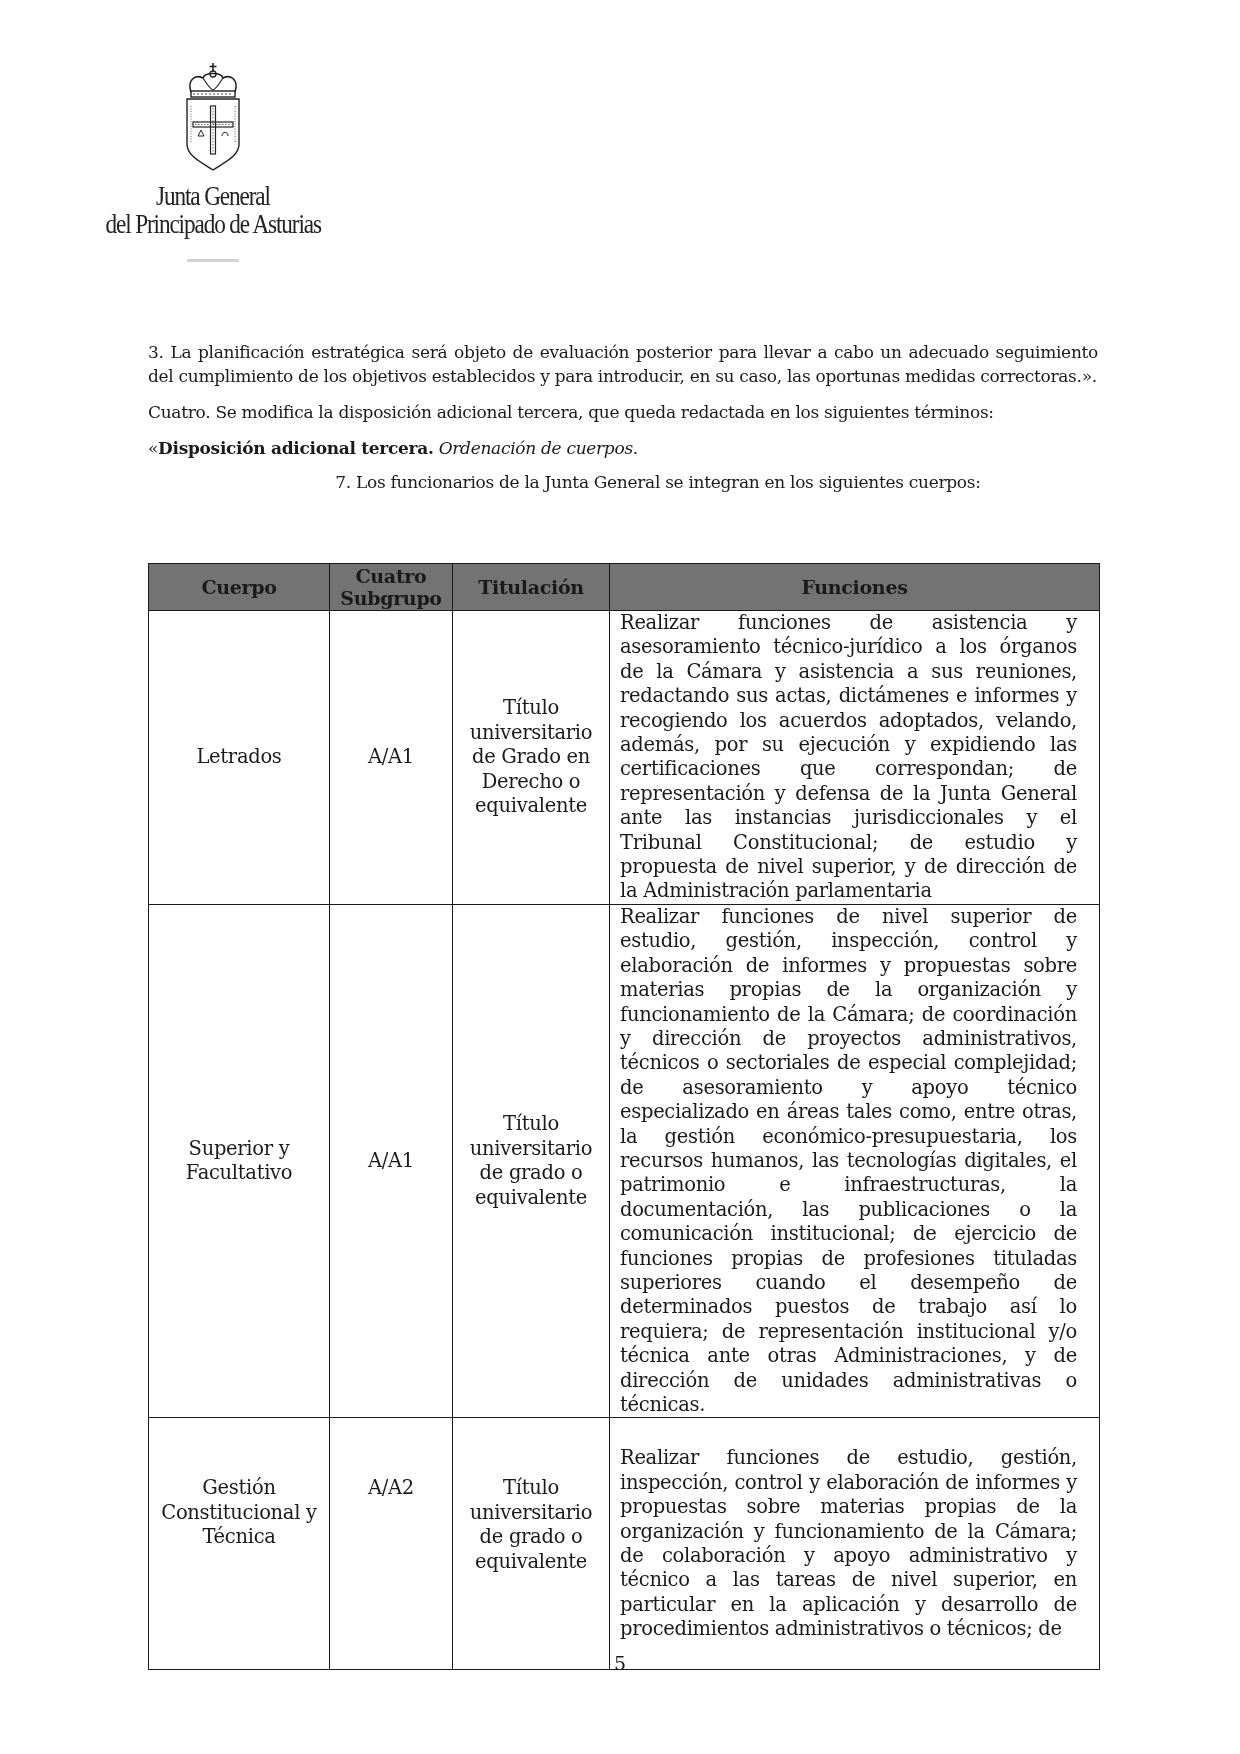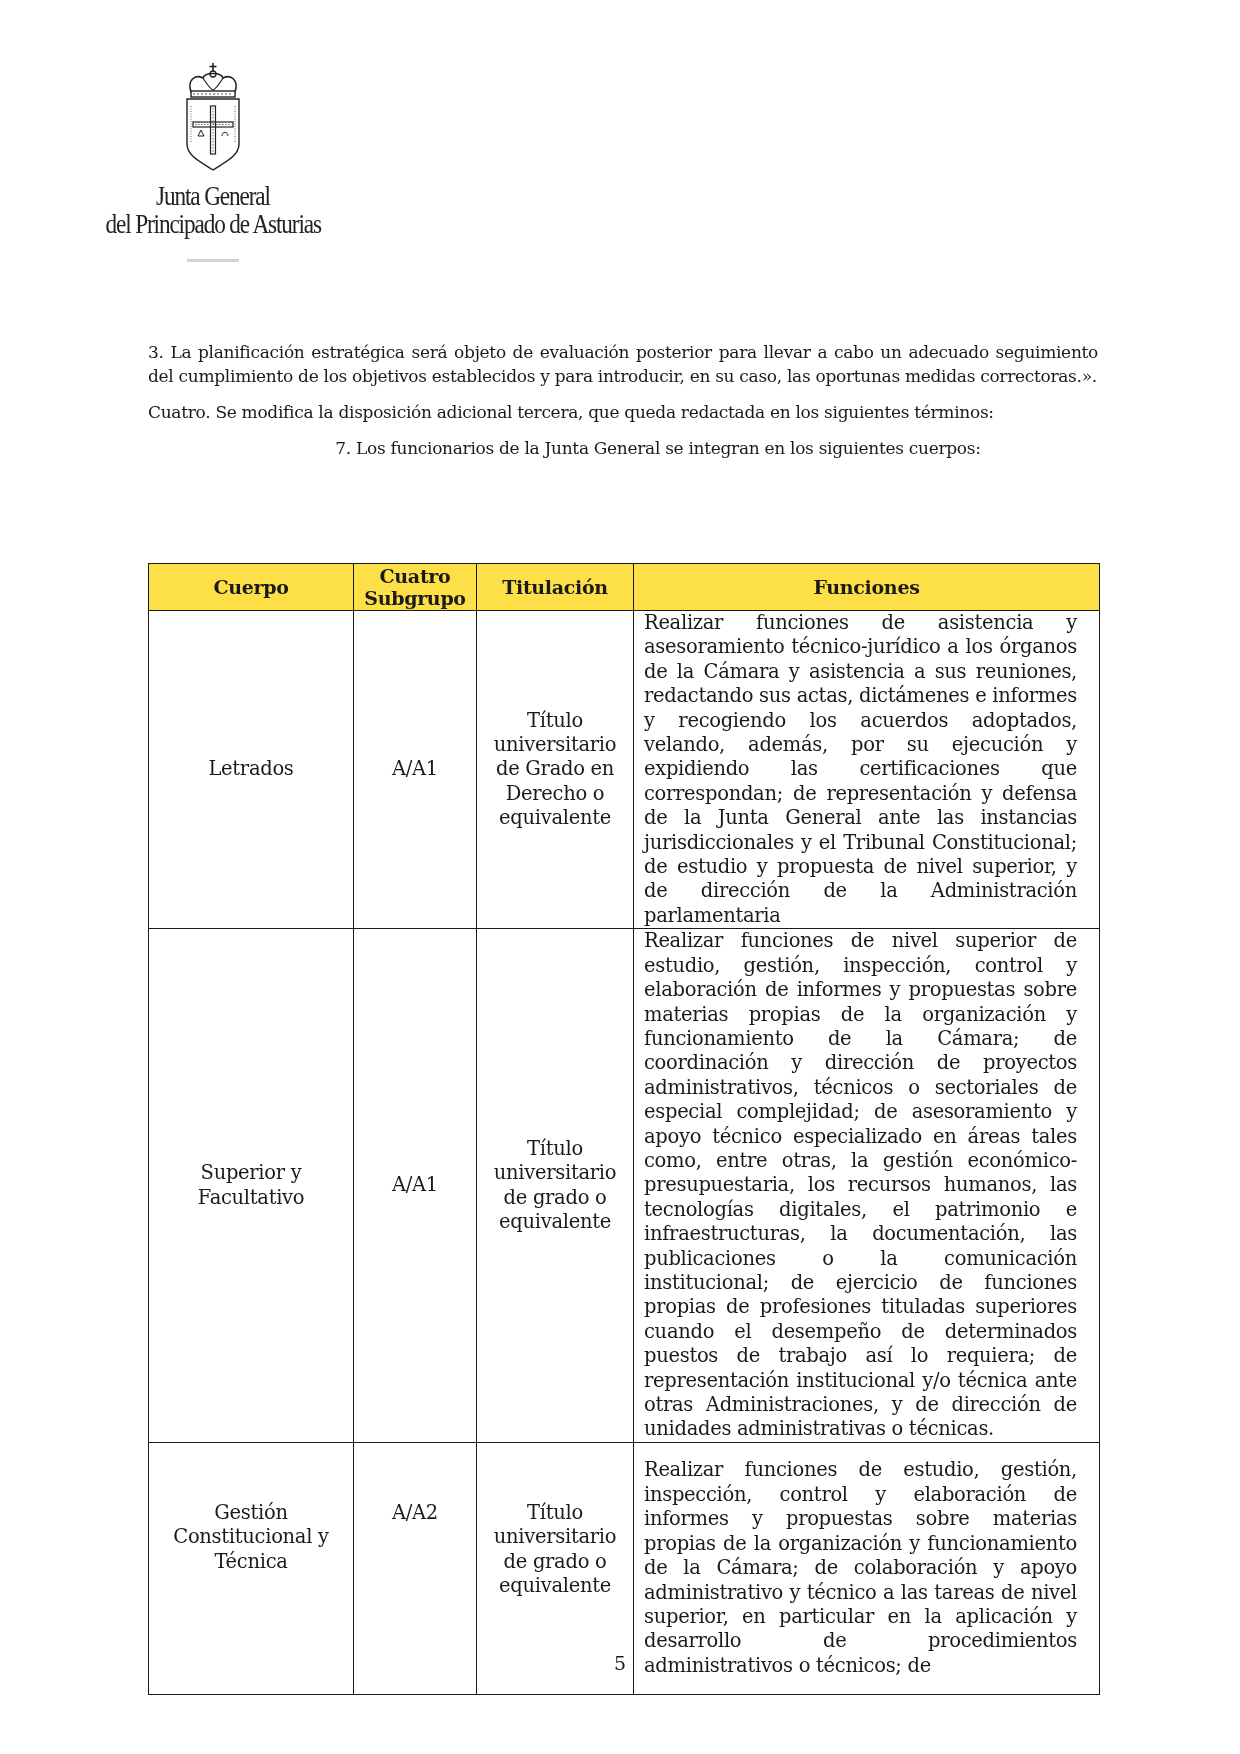--- a/index.html
+++ b/index.html
@@ -64,29 +64,29 @@
       border-collapse: collapse;
       font-size: 19.5px;
       line-height: 24.4px;
       letter-spacing: -0.3px;
     }
     table.cuerpos th, table.cuerpos td {
       border: 1.5px solid #1a1a1a;
       vertical-align: middle;
     }
     table.cuerpos th {
-      background: #fde047;
+      background: #737373;
       font-weight: bold;
       font-size: 19px;
       line-height: 22px;
       height: 46px;
       padding: 0 2px;
       text-align: center;
     }
-    td.c-cuerpo { width: 172px; text-align: center; padding: 0 16px; }
+    td.c-cuerpo { width: 172px; text-align: center; padding: 0 4px; }
     td.c-grupo { width: 120px; text-align: center; }
     td.c-titul { width: 148px; text-align: center; padding: 0 4px; }
     td.c-func { text-align: justify; padding: 0 22px 0 10px; vertical-align: top; }
     .row-1 td { height: 290px; }
     .row-2 td { height: 486px; }
     .row-3 td { height: 192px; }
     .row-3 td.c-cuerpo, .row-3 td.c-grupo, .row-3 td.c-titul { vertical-align: top; padding-top: 58px; }
     .page-number {
       position: absolute;
       left: 0;
@@ -126,20 +126,21 @@
   <div class="institution">
     <div>Junta General</div>
     <div>del Principado de Asturias</div>
   </div>
   <div class="logo-rule"></div>
 </div>
 
 <div class="content">
   <p class="para-1">3. La planificación estratégica será objeto de evaluación posterior para llevar a cabo un adecuado seguimiento del cumplimiento de los objetivos establecidos y para introducir, en su caso, las oportunas medidas correctoras.».</p>
   <p class="para-2">Cuatro. Se modifica la disposición adicional tercera, que queda redactada en los siguientes términos:</p>
+  <p class="para-3"><span>«</span><span class="bold">Disposición adicional tercera.</span> <span class="ital">Ordenación de cuerpos.</span></p>
   <p class="para-4">7. Los funcionarios de la Junta General se integran en los siguientes cuerpos:</p>
 </div>
 
 <table class="cuerpos">
   <thead>
     <tr>
       <th>Cuerpo</th>
       <th><span>Cuatro</span><br><span>Subgrupo</span></th>
       <th>Titulación</th>
       <th>Funciones</th>

